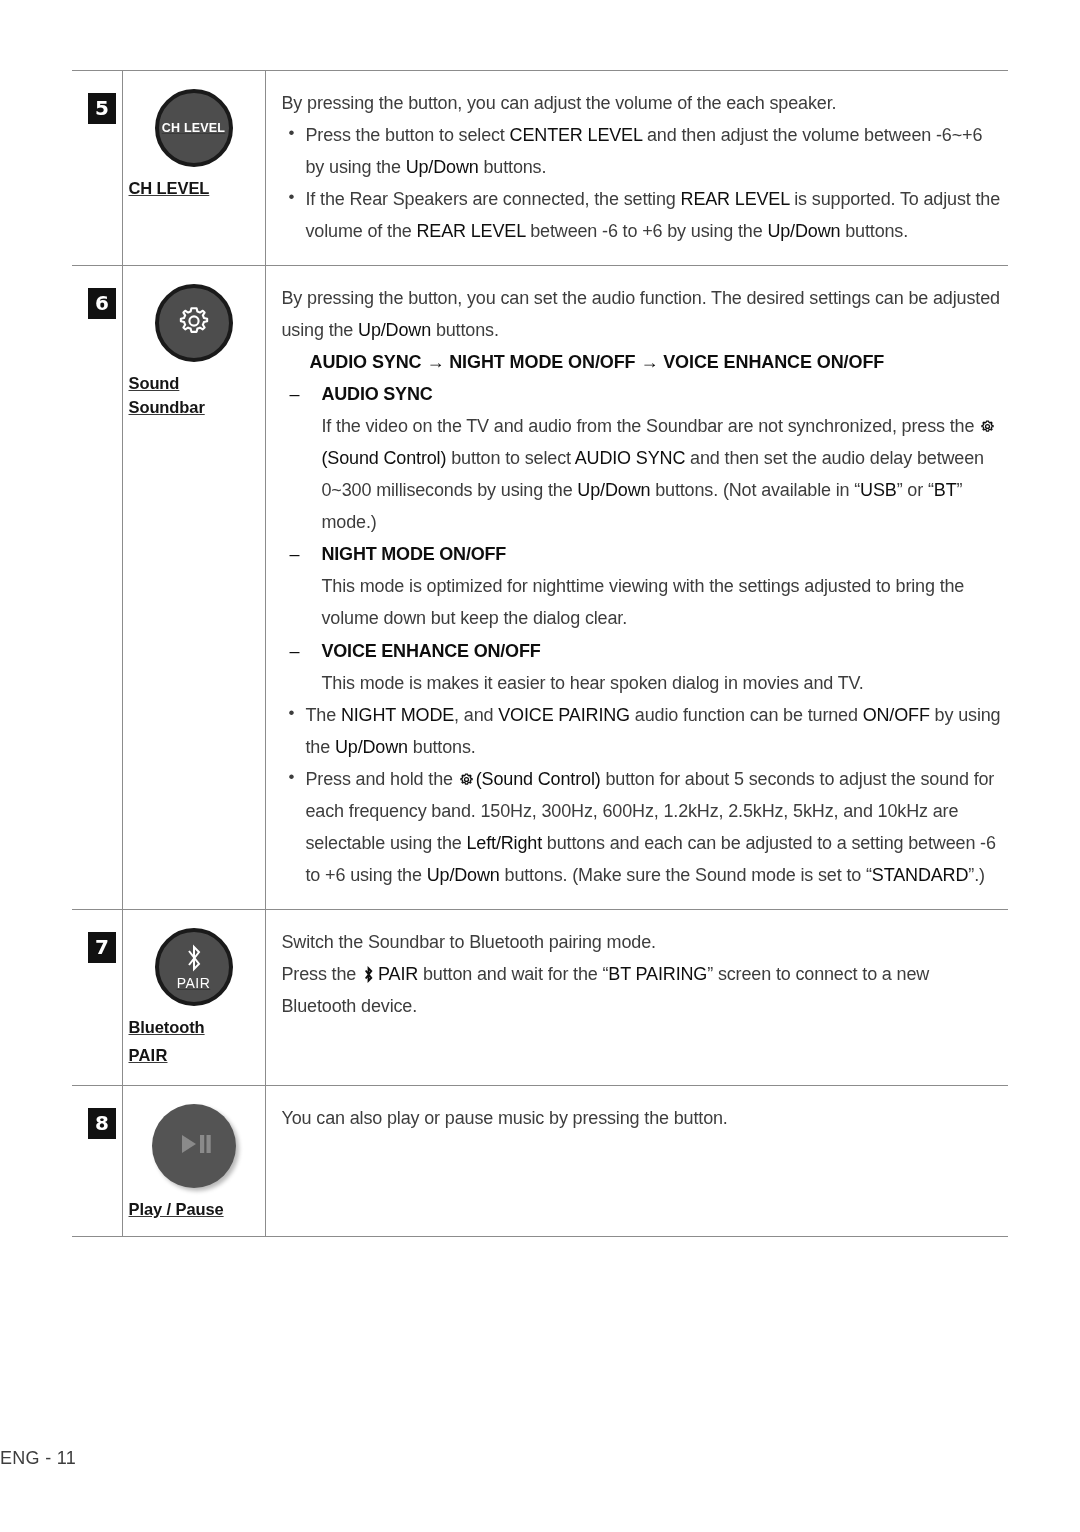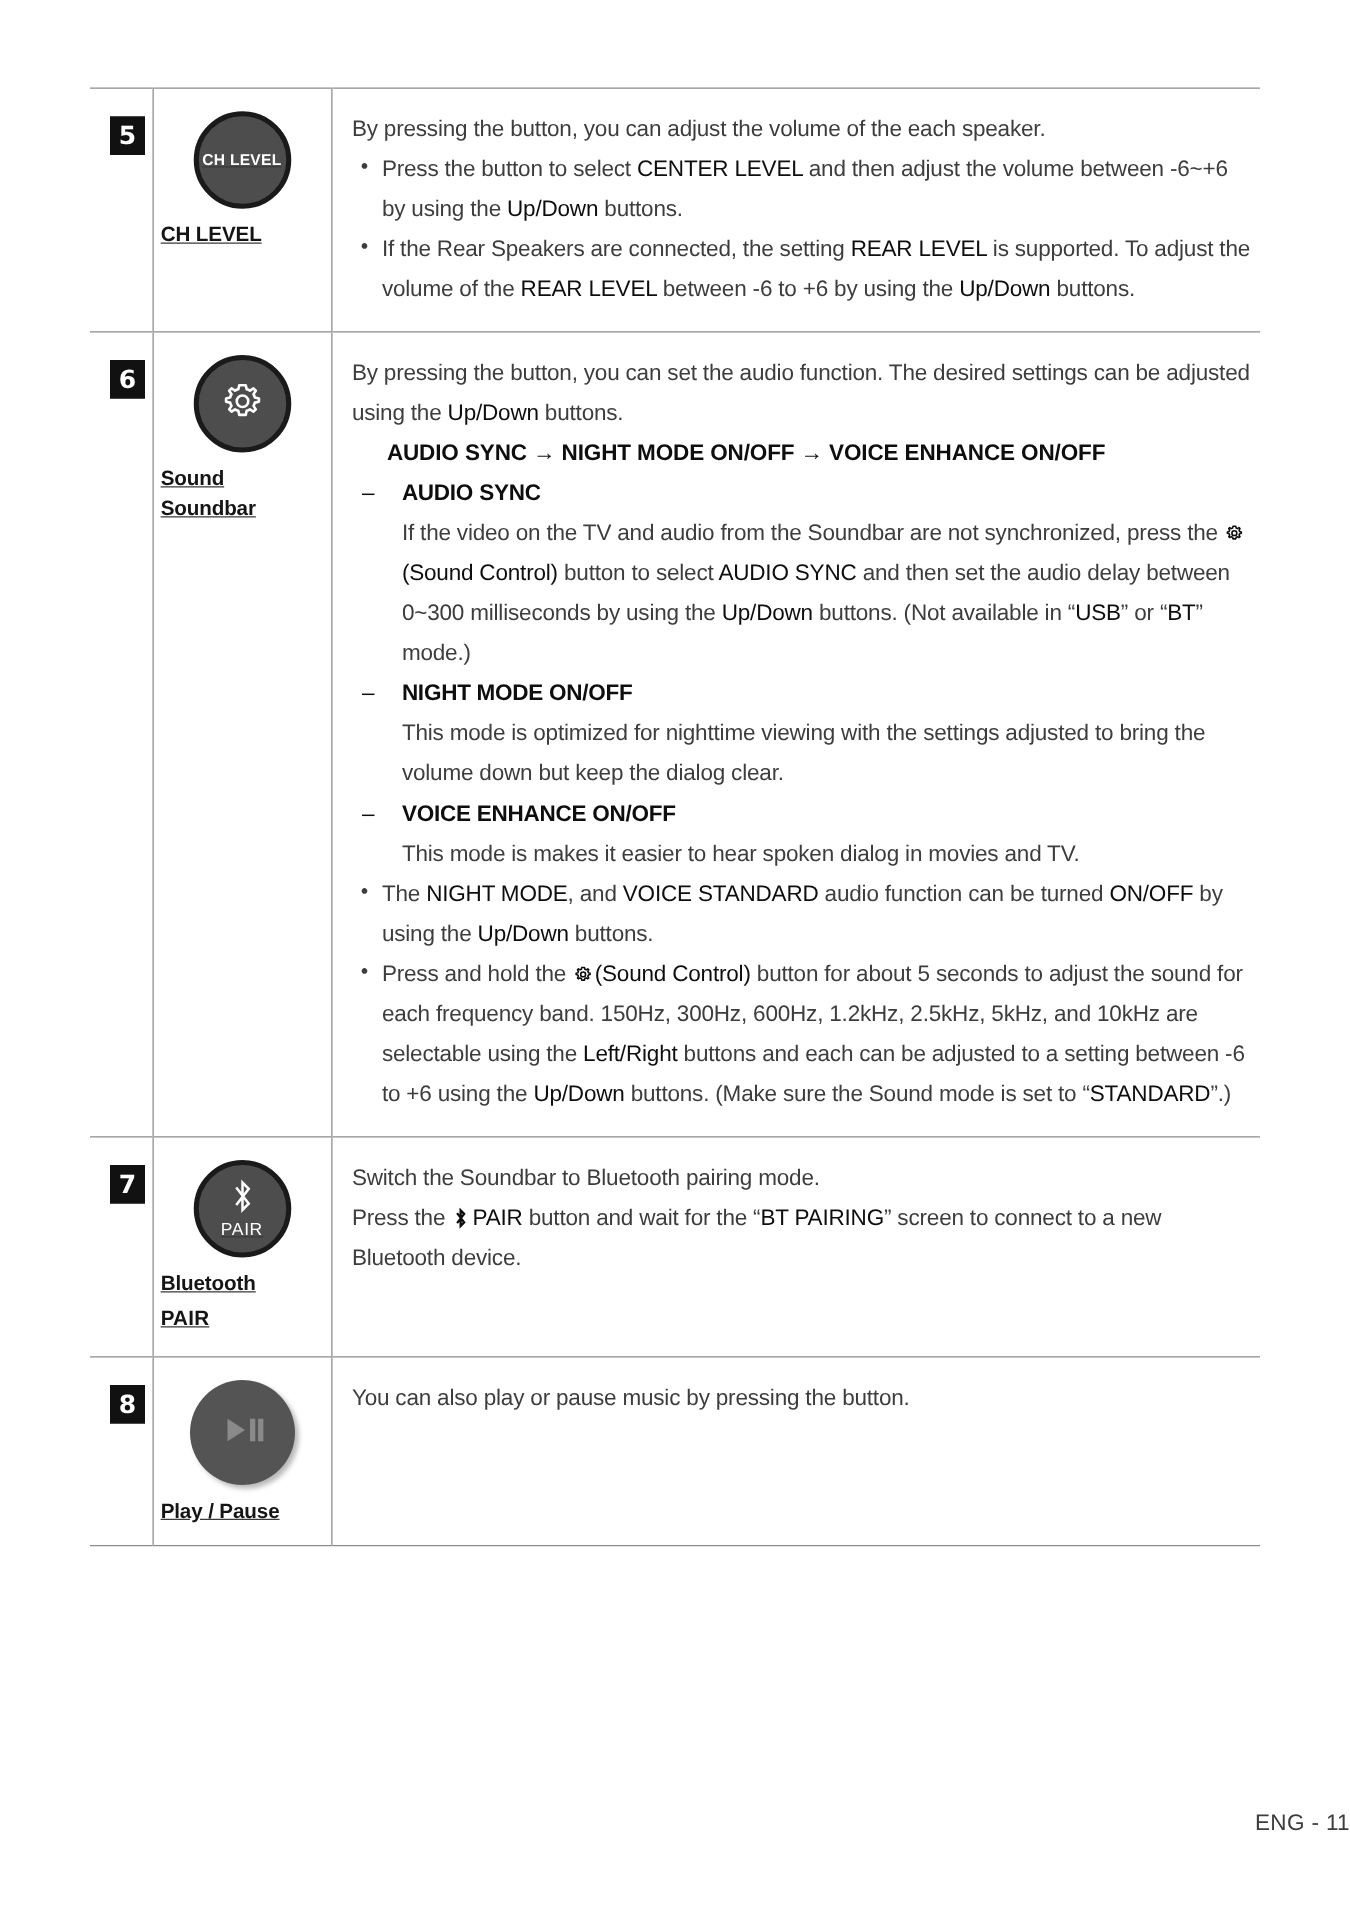--- a/index.html
+++ b/index.html
@@ -140,23 +140,23 @@
   .bt-inline {
     display: inline-block;
     width: 13px; height: 17px;
     vertical-align: -3px;
     margin: 0 3px 0 1px;
   }
 
   
   .footer {
     position: absolute;
-    left: 12px; right: 0;
+    left: 0; right: 0;
     top: 1448px;
-    text-align: right;
+    text-align: left;
     font-size: 18px;
     color: #3d3d3d;
     letter-spacing: 0.3px;
   }
 </style>
 </head>
 <body>
 
 <div class="page">
 
@@ -222,21 +222,21 @@
             </li>
           </ul>
           <div class="indent-body sub-body">This mode is optimized for nighttime viewing with the settings adjusted to bring the volume down but keep the dialog clear.</div>
           <ul class="dashes">
             <li>
               <span class="sub-title">VOICE ENHANCE ON/OFF</span>
             </li>
           </ul>
           <div class="indent-body sub-body">This mode is makes it easier to hear spoken dialog in movies and TV.</div>
           <ul class="bullets">
-            <li>The <b>NIGHT MODE</b>, and <b>VOICE STANDARD</b> audio function can be turned <b>ON/OFF</b> by using the <b>Up/Down</b> buttons.</li>
+            <li>The <b>NIGHT MODE</b>, and <b>VOICE PAIRING</b> audio function can be turned <b>ON/OFF</b> by using the <b>Up/Down</b> buttons.</li>
             <li>Press and hold the <span class="gear-inline"><svg width="17" height="17" viewBox="0 0 40 40">
                       <path d="M20 7.2 l2.6 0 0.75 3.25 a9.6 9.6 0 0 1 2.6 1.08 l2.82-1.8 1.84 1.84 -1.8 2.82 a9.6 9.6 0 0 1 1.08 2.6 l3.25 0.75 0 2.6 -3.25 0.75 a9.6 9.6 0 0 1-1.08 2.6 l1.8 2.82 -1.84 1.84 -2.82-1.8 a9.6 9.6 0 0 1-2.6 1.08 l-0.75 3.25 -2.6 0 -2.6 0 -0.75-3.25 a9.6 9.6 0 0 1-2.6-1.08 l-2.82 1.8 -1.84-1.84 1.8-2.82 a9.6 9.6 0 0 1-1.08-2.6 l-3.25-0.75 0-2.6 3.25-0.75 a9.6 9.6 0 0 1 1.08-2.6 l-1.8-2.82 1.84-1.84 2.82 1.8 a9.6 9.6 0 0 1 2.6-1.08 l0.75-3.25 z" fill="none" stroke="#0e0e0e" stroke-width="3" stroke-linejoin="round"></path>
                       <circle cx="20" cy="20" r="4.6" fill="none" stroke="#0e0e0e" stroke-width="3"></circle>
                     </svg></span><b>(Sound Control)</b> button for about 5 seconds to adjust the sound for each frequency band. 150Hz, 300Hz, 600Hz, 1.2kHz, 2.5kHz, 5kHz, and 10kHz are selectable using the <b>Left/Right</b> buttons and each can be adjusted to a setting between -6 to +6 using the <b>Up/Down</b> buttons. (Make sure the Sound mode is set to “<b>STANDARD</b>”.)</li>
           </ul>
         </div>
       </td>
     </tr>
 
     <tr>

